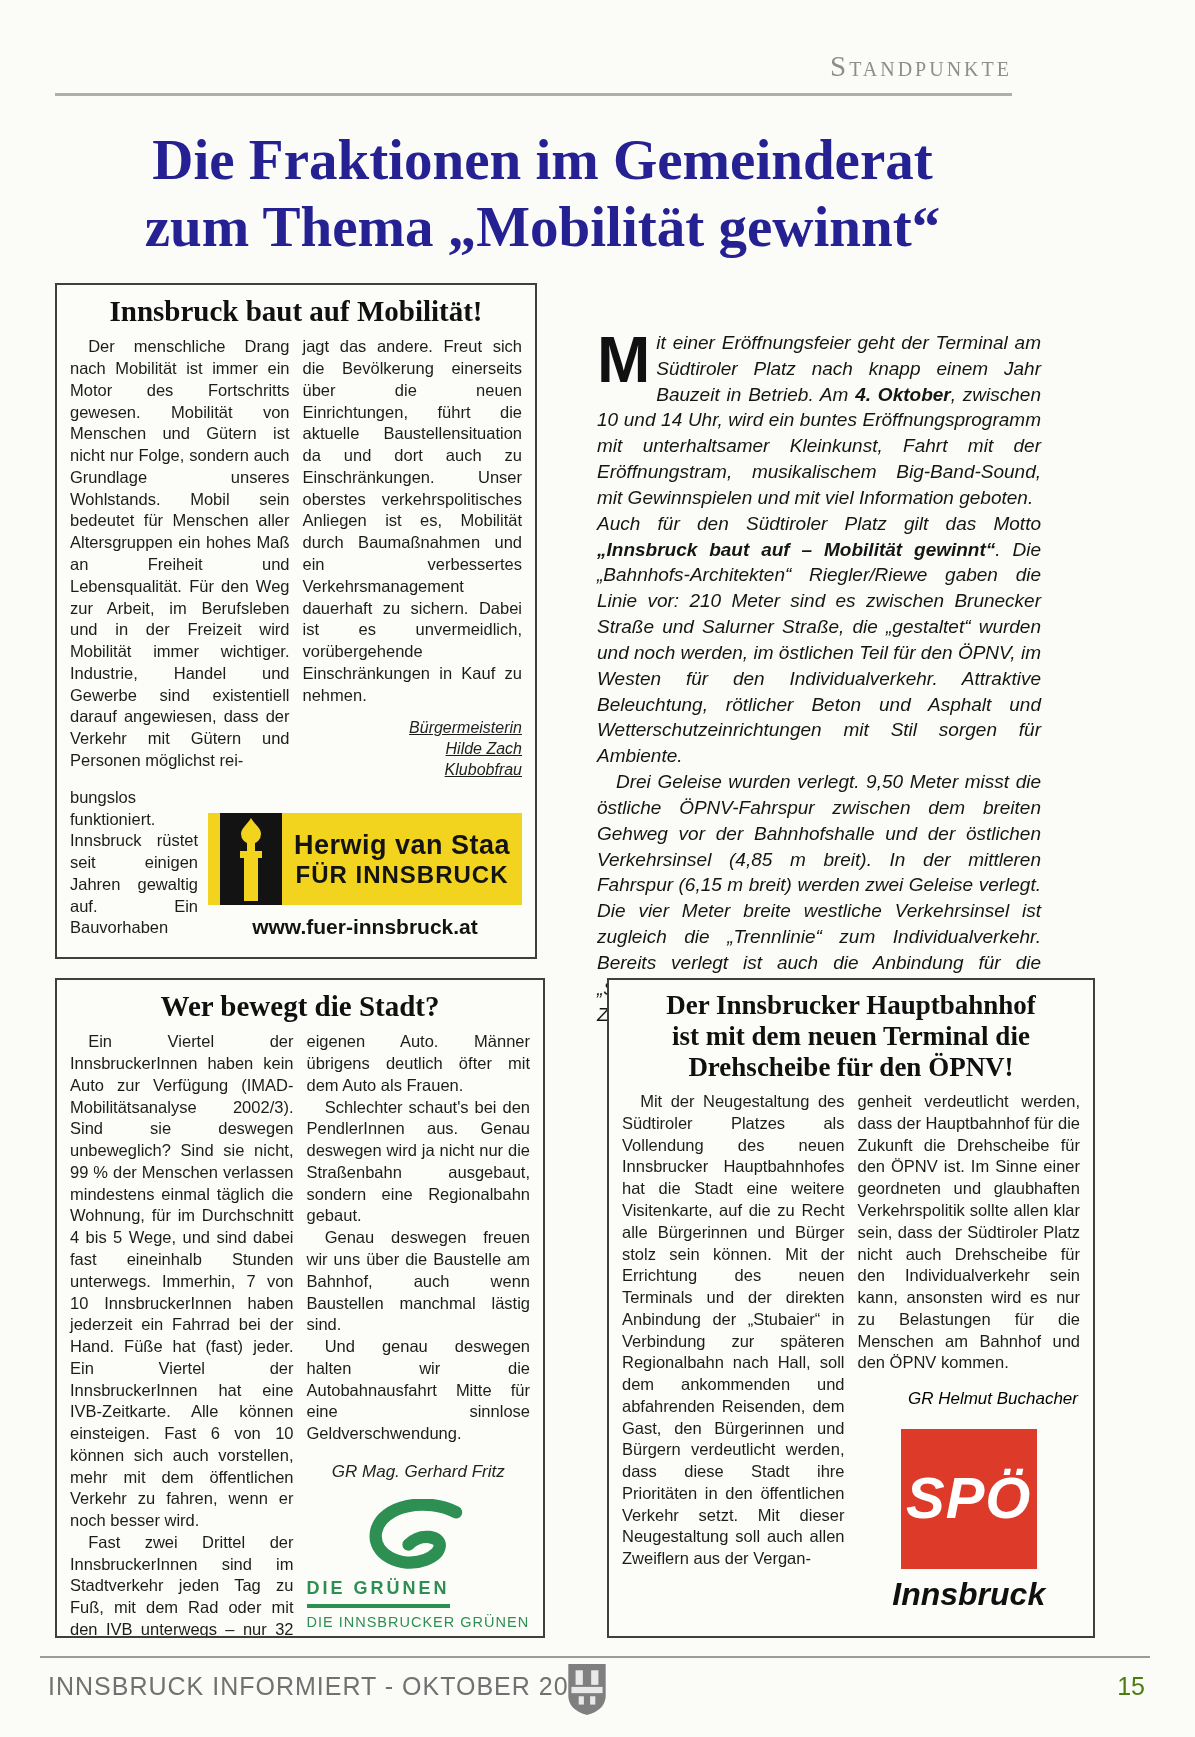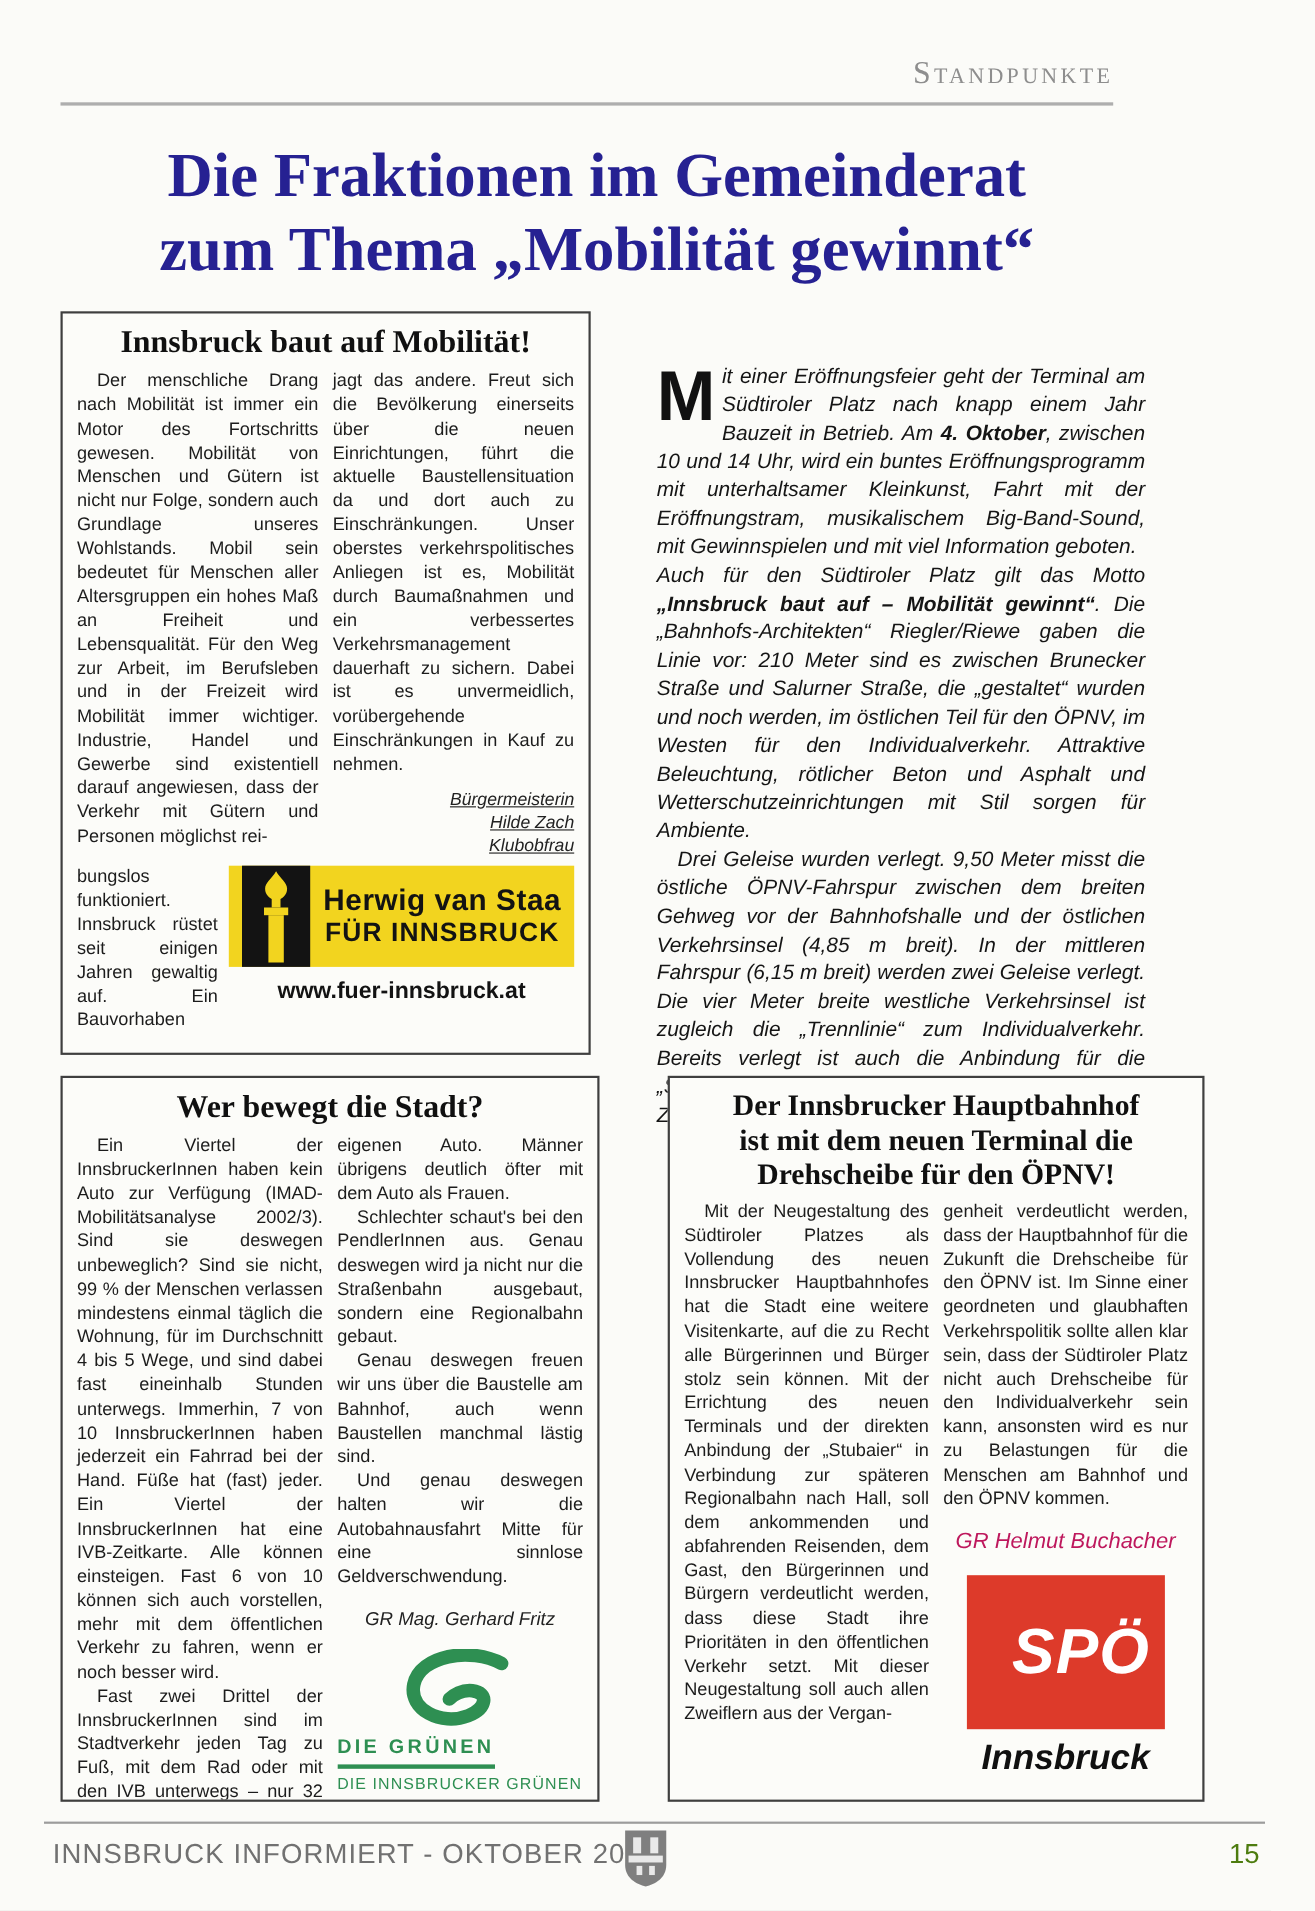--- a/index.html
+++ b/index.html
@@ -42,24 +42,24 @@
   .cols{display:flex;gap:13px;}
   .col{flex:1;min-width:0;text-align:justify;font-size:16.5px;line-height:1.32;color:#1c1c1c;}
   .col p{margin:0;}
   .indent-first p:first-child{text-indent:1.1em;}
   .col p + p{text-indent:1.1em;}
 
   
   .sig-block{margin-top:12px;text-decoration:underline;}
   .sigline{margin:0;font-style:italic;text-align:right;font-size:16px;line-height:1.3;color:#222;}
   .sig-center{font-style:italic;text-align:center;font-size:17px;margin:16px 0 0;color:#222;}
-  .sig-right{font-style:italic;text-align:center;font-size:20px;margin:14px 2px 0;color:#be185d;}
-
-  
-  .box1-row2{display:flex;margin-top:6px;}
+  .sig-right{font-style:italic;text-align:right;font-size:17px;margin:14px 2px 0;color:#000000;}
+
+  
+  .box1-row2{display:flex;margin-top:6px;align-items:flex-end;}
   .tail{width:128px;flex:none;}
   .ad-wrap{flex:1;margin-left:10px;}
   .ad-banner{background:#f2d41f;display:flex;align-items:center;height:92px;padding-left:12px;}
   .ad-left{width:62px;height:92px;background:#131313;flex:none;display:flex;align-items:center;justify-content:center;}
   .ad-text{flex:1;text-align:center;font-weight:bold;color:#131313;line-height:1.15;}
   .ad-name{font-size:27px;letter-spacing:.5px;}
   .ad-slogan{font-size:24px;letter-spacing:1px;}
   .ad-url{text-align:center;font-weight:bold;font-size:21px;margin-top:10px;color:#131313;}
 
   
@@ -80,22 +80,22 @@
   .gruene svg{display:block;margin:0 auto;}
   .gruene-line1{
     display:inline-block;color:#2e8f52;font-weight:bold;font-size:18px;
     letter-spacing:3px;border-bottom:4px solid #2e8f52;padding-bottom:3px;margin-top:2px;
   }
   .gruene-line2{color:#2e8f52;font-size:14.5px;letter-spacing:1px;margin-top:5px;}
 
   
   .spoe{margin-top:18px;text-align:center;}
   .spoe-square{
-    width:152px;height:140px;background:#dd3a2a;margin:0 auto;
-    display:flex;align-items:center;justify-content:center;padding-left:28px;
+    width:136px;height:140px;background:#dd3a2a;margin:0 auto;
+    display:flex;align-items:center;justify-content:center;
   }
   .spoe-abbr{color:#ffffff;font-size:58px;font-weight:bold;font-style:italic;letter-spacing:1px;}
   .spoe-city{font-style:italic;font-weight:bold;font-size:32px;margin-top:4px;color:#101010;}
 
   
   .footer-rule{position:absolute;left:40px;top:1656px;width:1110px;height:2px;background:#9c9c9c;}
   .footer-left{position:absolute;left:48px;top:1672px;font-size:25px;color:#717171;letter-spacing:1px;}
   .footer-crest{position:absolute;left:566px;top:1662px;}
   .page-num{position:absolute;right:50px;top:1672px;font-size:25px;color:#4d7c0f;}
 </style>

